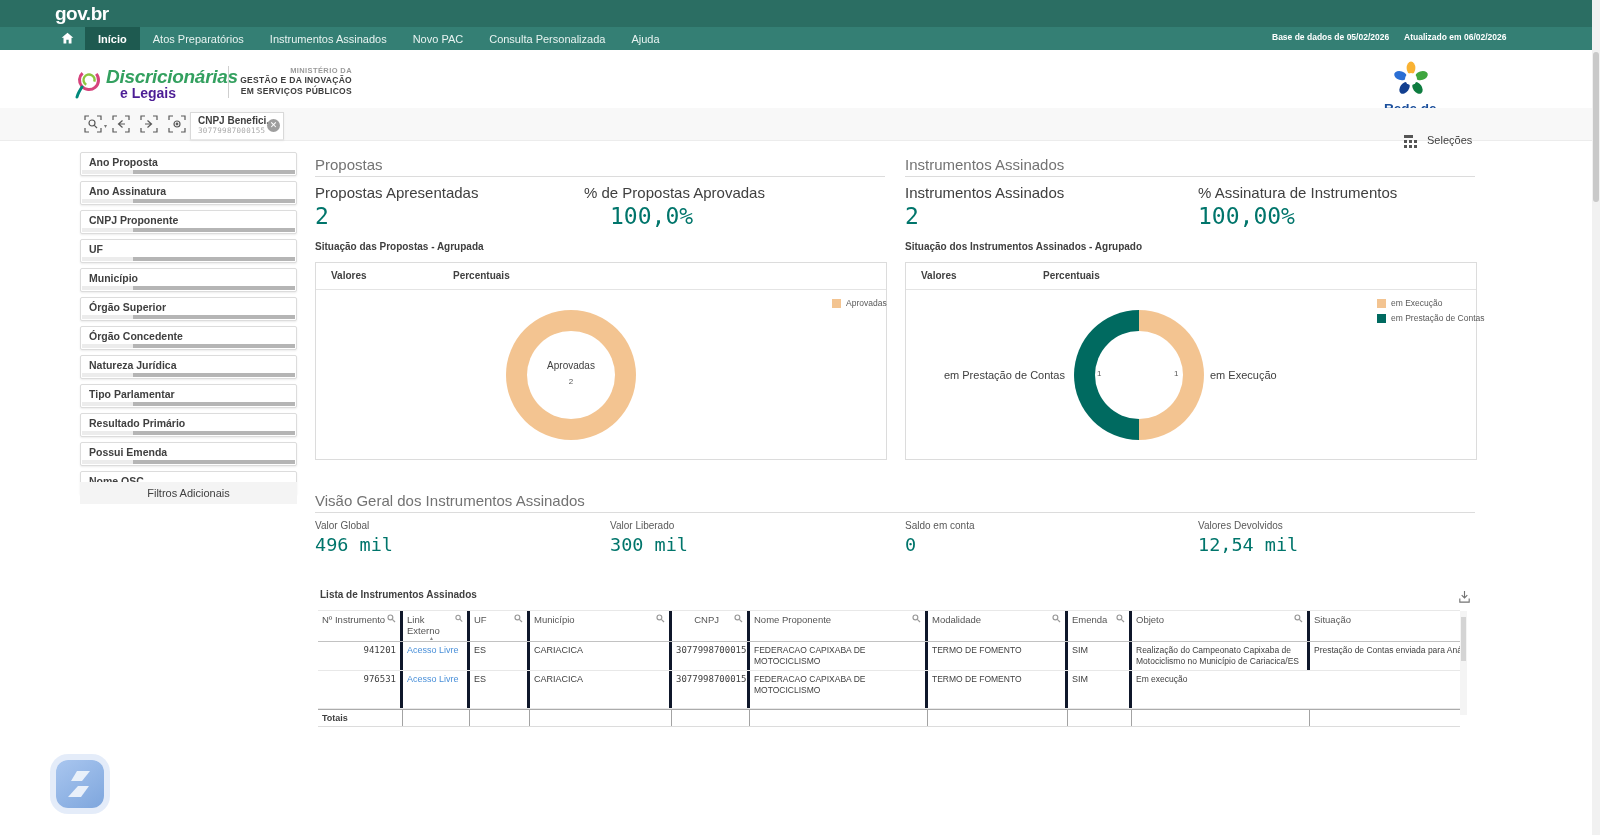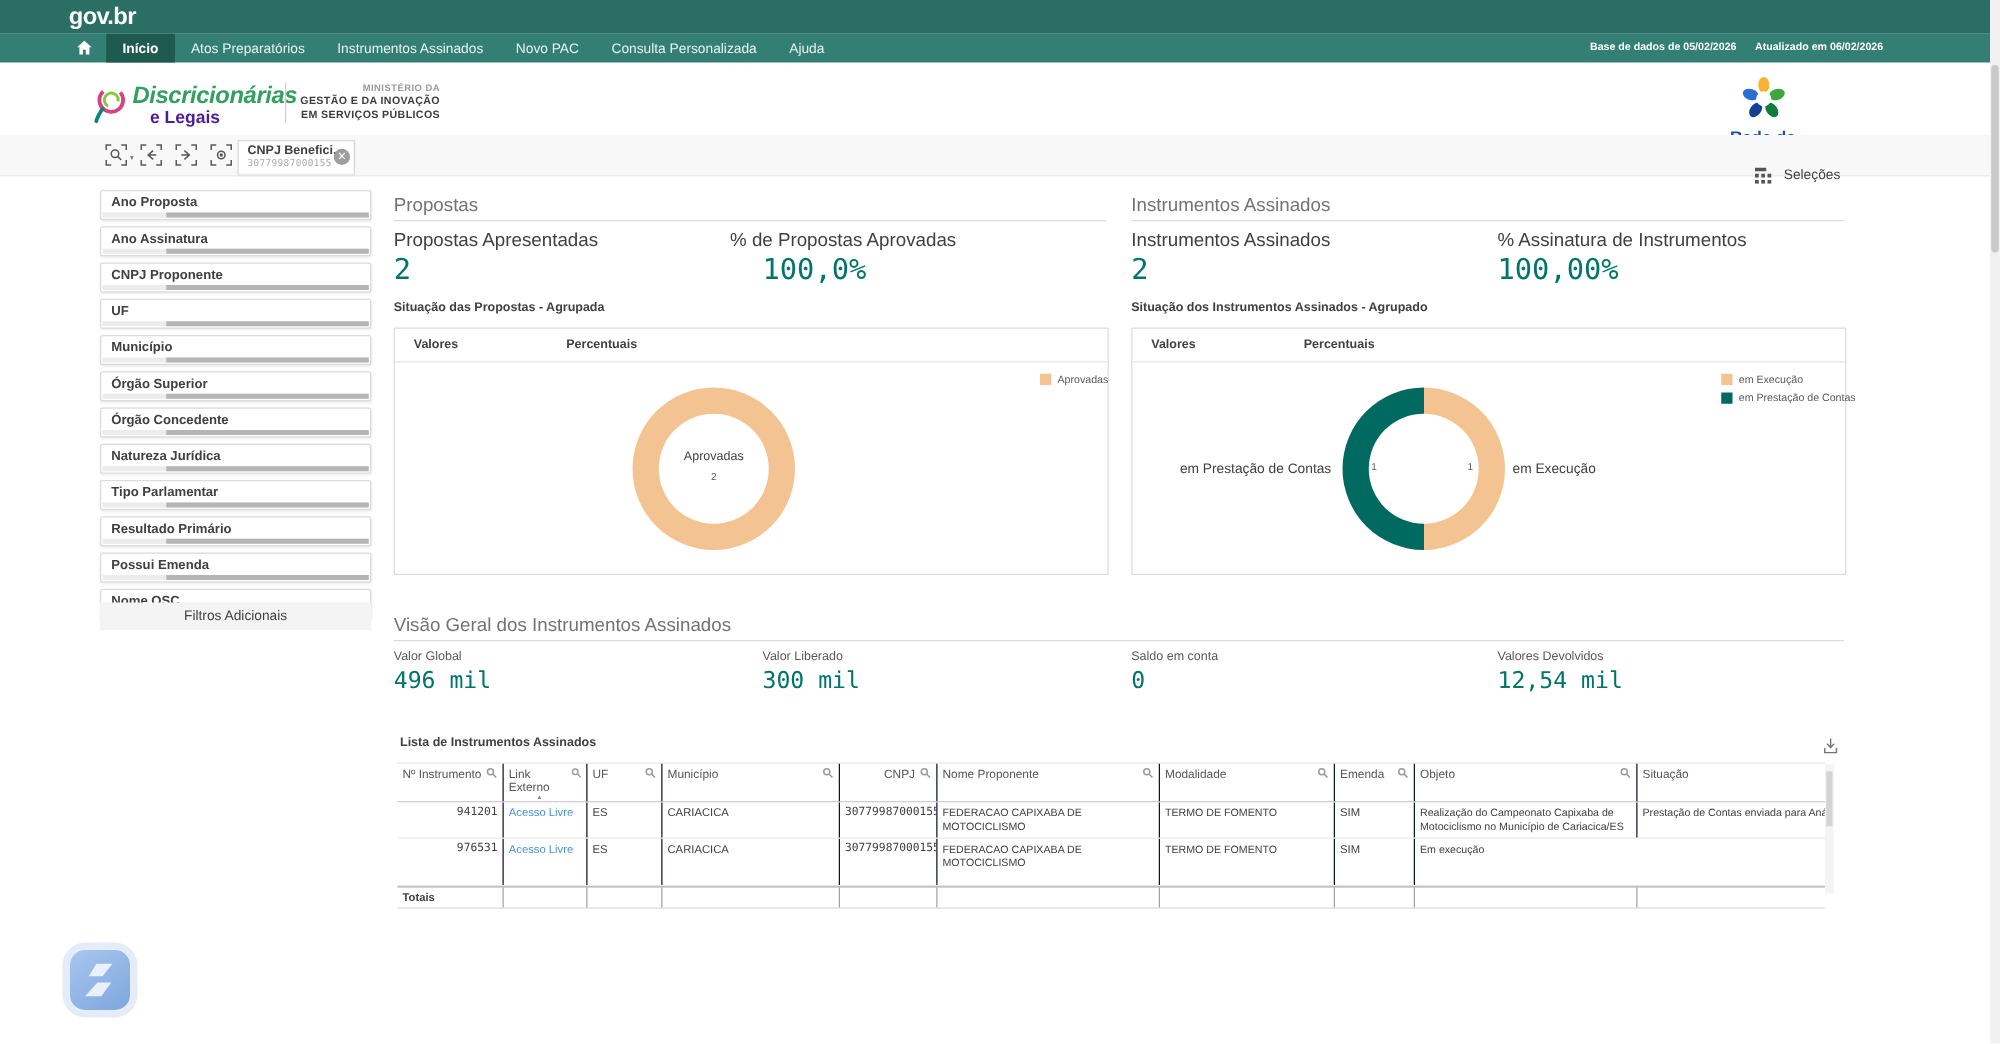--- a/index.html
+++ b/index.html
@@ -65,21 +65,21 @@
   .sq.orange{background:#f3c491;} .sq.teal{background:#006a60;}
   .legtxt{font-size:8.5px;color:#595959;}
   .slicelbl{position:absolute;font-size:11px;color:#404040;z-index:2;}
   .sliceval{position:absolute;font-size:8px;color:#595959;z-index:2;}
   
   .ovlabel{font-size:10px;color:#595959;}
   .ovval{font-family:"DejaVu Sans Mono",monospace;font-size:18.5px;color:#00756b;}
   
   #tbl{left:318px;top:610px;width:1142px;font-size:9px;}
   .trow{display:flex;background:#fff;}
-  .th,.td{box-sizing:border-box;border-right:1px solid #0f172a;padding:3px 4px;overflow:hidden;}
+  .th,.td{box-sizing:border-box;border-right:3px solid #0f172a;padding:3px 4px;overflow:hidden;}
   .th{display:flex;align-items:flex-start;justify-content:space-between;font-size:9.5px;color:#555;cursor:pointer;position:relative;}
   .thead{border-bottom:1px solid #c2c2c2;border-top:1px solid #e8e8e8;height:30px;}
   .trow.data{border-bottom:1px solid #e8e8e8;}
   .td.num{font-family:"DejaVu Sans Mono",monospace;text-align:right;color:#404040;}
   .td.link{color:#4a90d9;cursor:pointer;}
   .td.small{font-size:8.5px;line-height:1.3;}
   .td.clip{white-space:nowrap;}
   .sort{position:absolute;left:26px;bottom:0;font-size:5px;color:#888;}
   #totrow{border-top:1px solid #ababab;border-bottom:1px solid #dcdcdc;height:16px;}
   #totrow .td{font-weight:bold;border-right:1px solid #a3a3a3;}
@@ -368,21 +368,21 @@
             <path d="M5.3 5.3 L8 8"></path>
           </svg>
         </div>
       <div class="th" style="width:142px;">
           <span>Município</span>
           <svg width="9" height="9" viewBox="0 0 9 9" class="icon-stroke" style="stroke:#9a9a9a;">
             <circle cx="3.4" cy="3.4" r="2.4"></circle>
             <path d="M5.3 5.3 L8 8"></path>
           </svg>
         </div>
-      <div class="th" style="width:78px;justify-content:flex-end;gap:4px;">
+      <div class="th" style="width:78px;justify-content:flex-end;gap:15px;">
           <span>CNPJ</span>
           <svg width="9" height="9" viewBox="0 0 9 9" class="icon-stroke" style="stroke:#9a9a9a;">
             <circle cx="3.4" cy="3.4" r="2.4"></circle>
             <path d="M5.3 5.3 L8 8"></path>
           </svg>
         </div>
       <div class="th" style="width:178px;">
           <span>Nome Proponente</span>
           <svg width="9" height="9" viewBox="0 0 9 9" class="icon-stroke" style="stroke:#9a9a9a;">
             <circle cx="3.4" cy="3.4" r="2.4"></circle>

